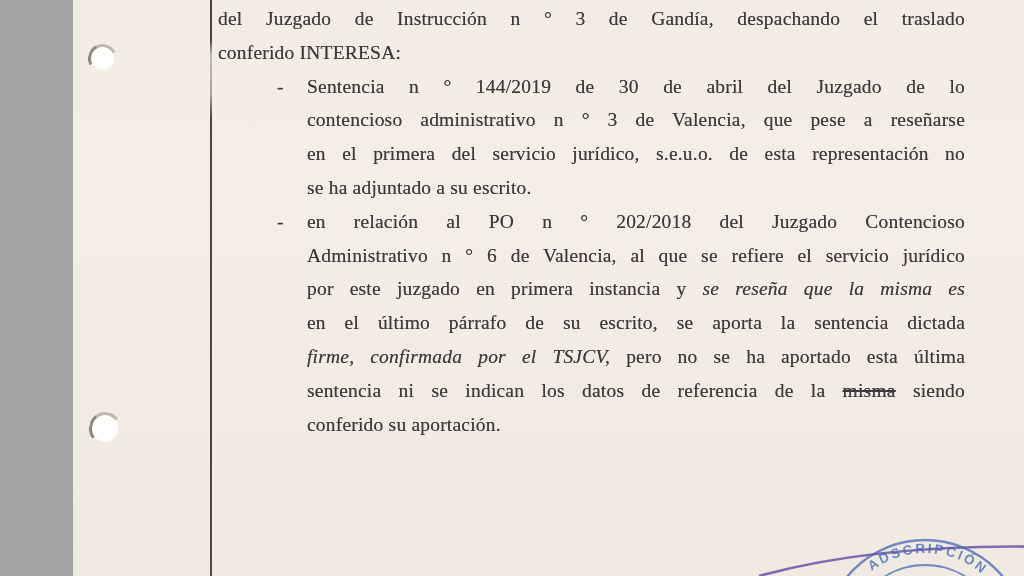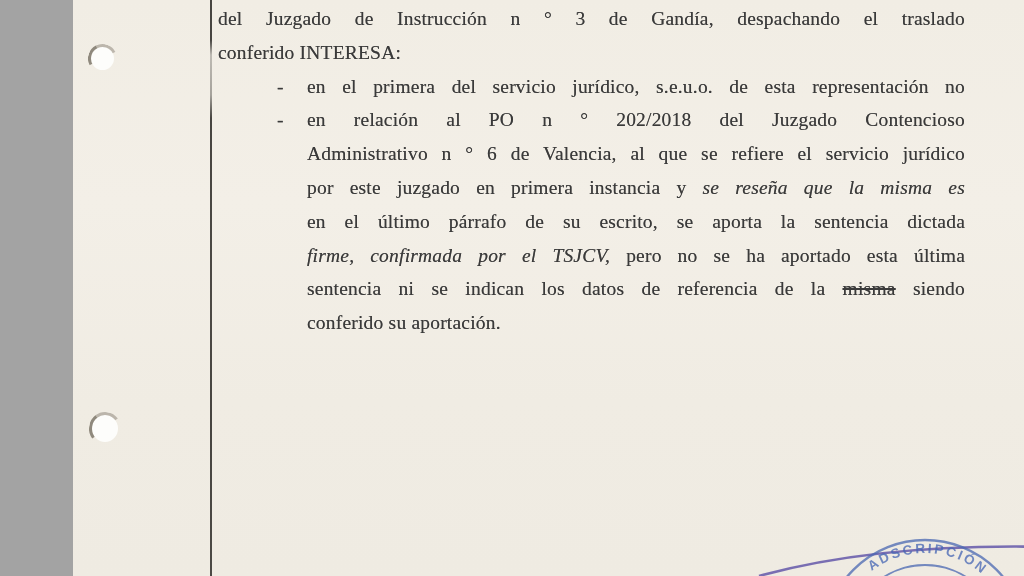--- a/index.html
+++ b/index.html
@@ -95,21 +95,24 @@
     <div class="text-block">
 
       <div>
         <div class="tline">del Juzgado de Instrucción n ° 3 de Gandía, despachando el traslado</div>
         <div class="tline last">conferido INTERESA:</div>
       </div>
 
 
       <div class="req-item">
         <span class="req-marker">-</span>
+        <div class="tline">Sentencia n ° 144/2019 de 30 de abril del Juzgado de lo</div>
+        <div class="tline">contencioso administrativo n ° 3 de Valencia, que pese a reseñarse</div>
         <div class="tline">en el primera del servicio jurídico, s.e.u.o. de esta representación no</div>
+        <div class="tline last">se ha adjuntado a su escrito.</div>
       </div>
 
       <div class="req-item">
         <span class="req-marker">-</span>
         <div class="tline">en relación al PO n ° 202/2018 del Juzgado Contencioso</div>
         <div class="tline">Administrativo n ° 6 de Valencia, al que se refiere el servicio jurídico</div>
         <div class="tline">
           <span>por este juzgado en primera instancia y</span>
           <span class="it">se reseña que la misma es</span>
         </div>

